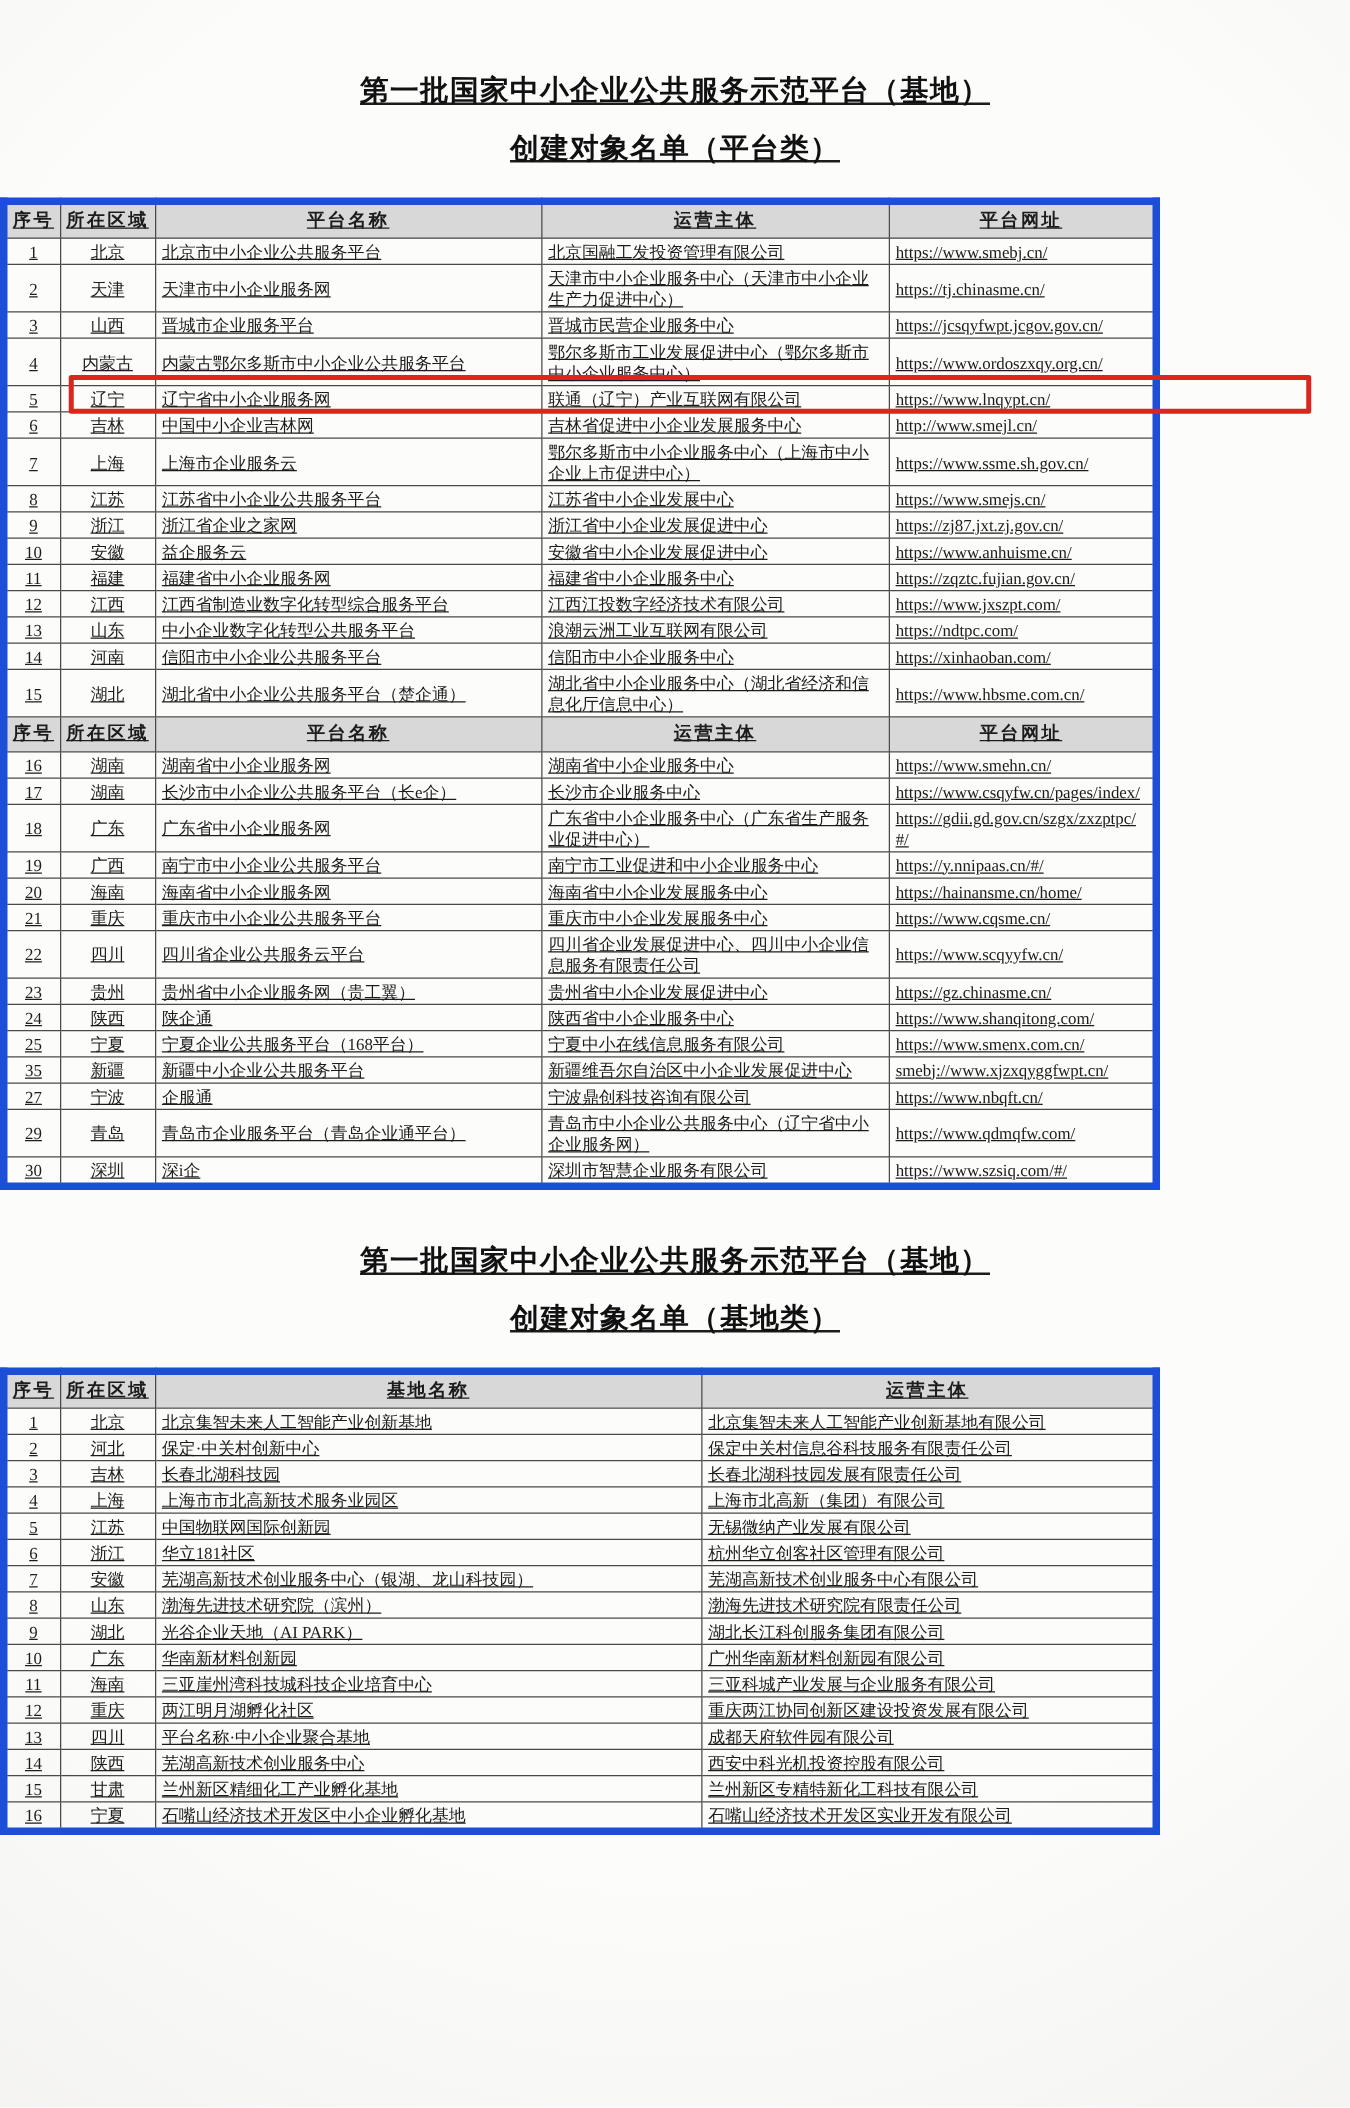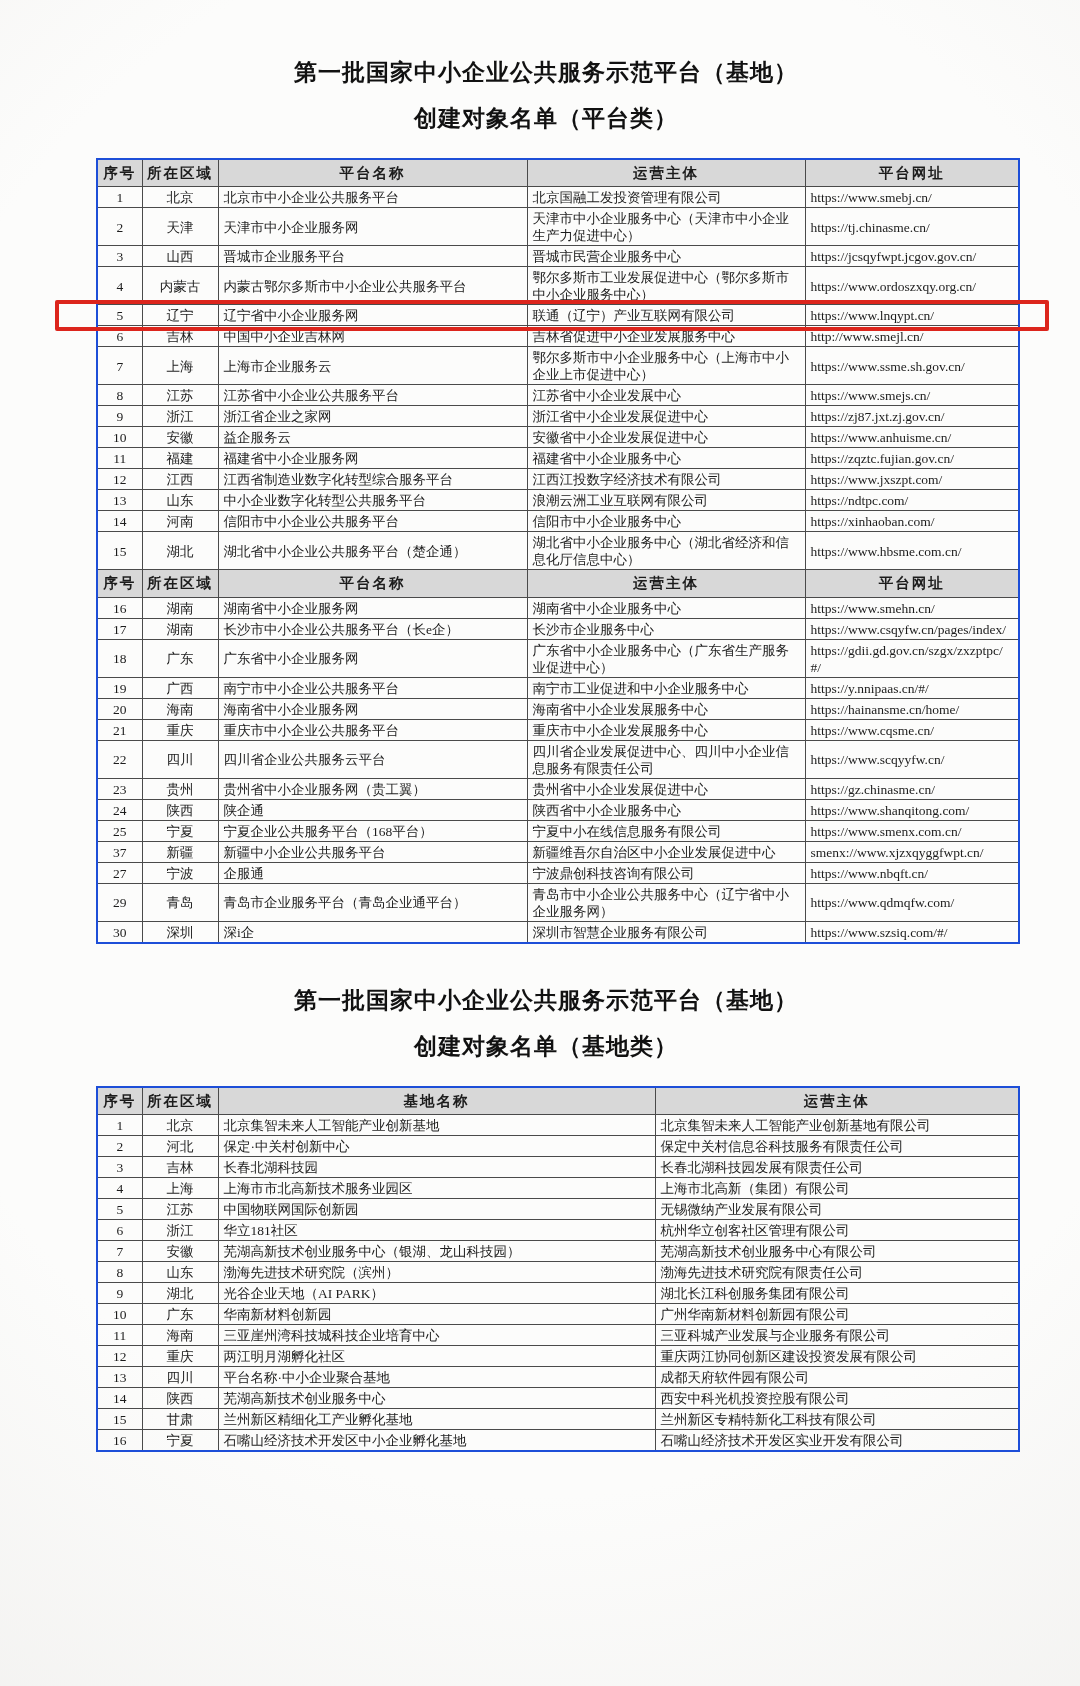--- a/index.html
+++ b/index.html
@@ -4,39 +4,38 @@
 <style>
   html, body { margin: 0; padding: 0; }
   body {
     width: 1080px;
     min-height: 1686px;
     background: radial-gradient(115% 85% at 50% 42%, #fcfcfb 55%, #eeedeb 100%);
     font-family: "Liberation Serif", "DejaVu Serif", serif;
     color: #1c1c1c;
     position: relative;
   }
-  .page { padding: 50px 0 70px 12px; }
+  .page { padding: 50px 0 70px 0; text-decoration: underline; }
 
   .doc-title {
     text-align: center;
     font-weight: 700;
     font-size: 23px;
     line-height: 2.0;
     letter-spacing: 1px;
     color: #111;
   }
   .doc-title.second { margin-top: 34px; }
 
   table.doc-table {
     border-collapse: collapse;
     table-layout: fixed;
     width: 922px;
-    margin-left: 84px;
     margin-top: 16px;
-    border: 2px solid #1d4ed8;
+    border: 6px solid #1d4ed8;
     background: transparent;
   }
   .doc-table th, .doc-table td {
     border: 1px solid #4a4a4a;
     padding: 2px 5px 1px 5px;
     font-size: 13.5px;
     line-height: 1.26;
     vertical-align: middle;
     word-wrap: break-word;
   }
@@ -279,25 +278,25 @@
           <td>https://www.shanqitong.com/</td>
         </tr>
         <tr>
           <td>25</td>
           <td>宁夏</td>
           <td>宁夏企业公共服务平台（168平台）</td>
           <td>宁夏中小在线信息服务有限公司</td>
           <td>https://www.smenx.com.cn/</td>
         </tr>
         <tr>
-          <td>37</td>
+          <td>35</td>
           <td>新疆</td>
           <td>新疆中小企业公共服务平台</td>
           <td>新疆维吾尔自治区中小企业发展促进中心</td>
-          <td>smenx://www.xjzxqyggfwpt.cn/</td>
+          <td>smebj://www.xjzxqyggfwpt.cn/</td>
         </tr>
         <tr>
           <td>27</td>
           <td>宁波</td>
           <td>企服通</td>
           <td>宁波鼎创科技咨询有限公司</td>
           <td>https://www.nbqft.cn/</td>
         </tr>
         <tr>
           <td>29</td>

